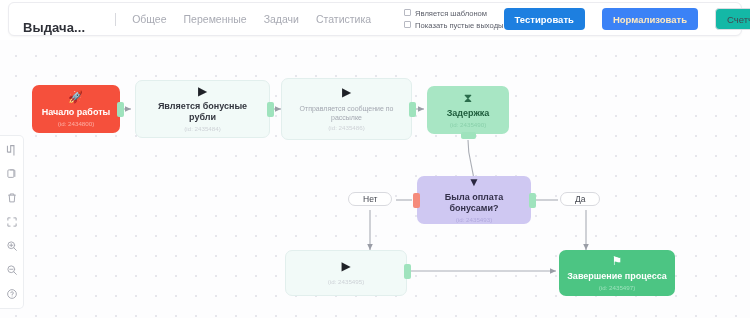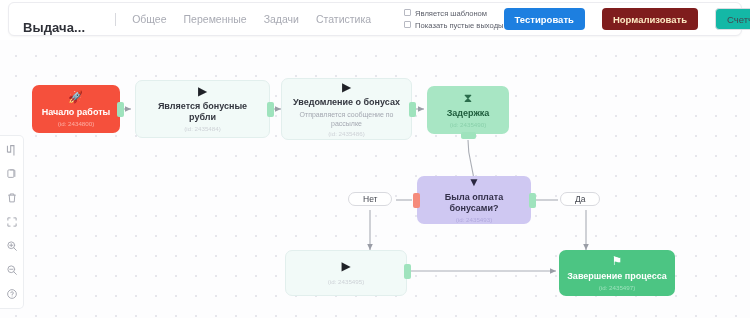--- a/index.html
+++ b/index.html
@@ -45,21 +45,21 @@
   .chk-lbl { font-size: 7.6px; color: #5a5d68; white-space: nowrap; }
 
   #tb-actions { margin-left: auto; display: flex; align-items: flex-end; gap: 17px; }
   .tb-btn {
     height: 22px; border-radius: 4px; font-size: 9.5px;
     display: flex; align-items: center; justify-content: center;
     padding: 0 11px; white-space: nowrap; cursor: pointer;
     border: none; font-family: inherit;
   }
   .btn-test { background: #1d7fe0; color: #fff; font-weight: 600; }
-  .btn-norm { background: #7f1d1d; color: #fde9c2; font-weight: 600; }
+  .btn-norm { background: #3b82f6; color: #fde9c2; font-weight: 600; }
   .btn-count { background: #14b8a6; color: #43464f; border: 1px solid #dcdde2; }
 
   
   #canvas {
     position: absolute; left: 0; top: 40px;
     width: 750px; height: 278px;
     background-color: #fdfdfe;
     background-image: radial-gradient(circle, #e6e6ec 1px, transparent 1.1px);
     background-size: 20px 20px;
     background-position: 6px 6px;
@@ -247,21 +247,20 @@
 
   <div class="node n-action" style="left:135px; top:40px; width:135px; height:58px;">
     <div class="node-ico">▶</div>
     <div class="node-title">Является бонусные рубли</div>
     <div class="node-id">(id: 2435484)</div>
   </div>
   <div class="port p-green" style="left:267px; top:62px;"></div>
 
   <div class="node n-action" style="left:281px; top:38px; width:131px; height:62px;">
     <div class="node-ico">▶</div>
-    <div class="node-title">Уведомление о бонусах</div>
     <div class="node-sub">Отправляется сообщение по рассылке</div>
     <div class="node-id">(id: 2435486)</div>
   </div>
   <div class="port p-green" style="left:409px; top:62px;"></div>
 
   <div class="node n-delay" style="left:427px; top:46px; width:82px; height:48px;">
     <div class="node-ico">⧗</div>
     <div class="node-title">Задержка</div>
     <div class="node-id">(id: 2435490)</div>
   </div>

